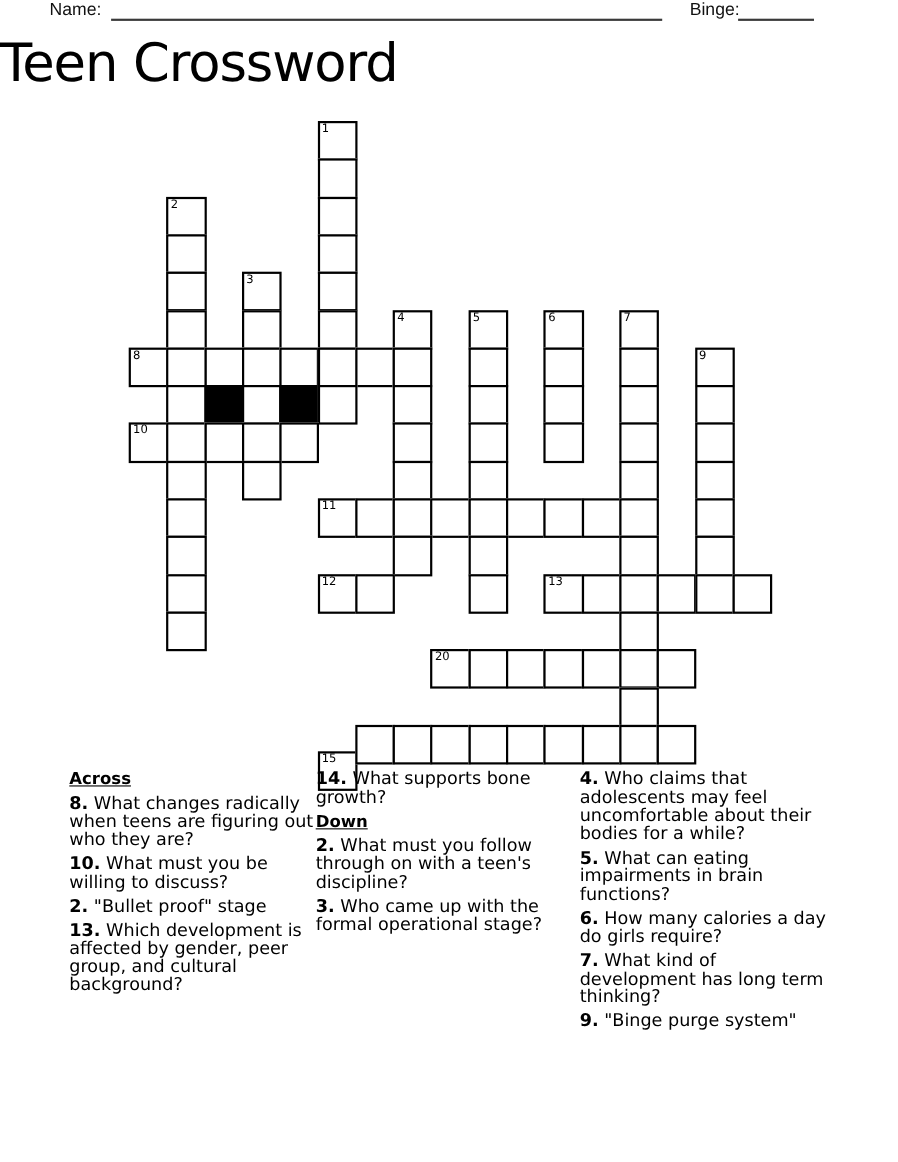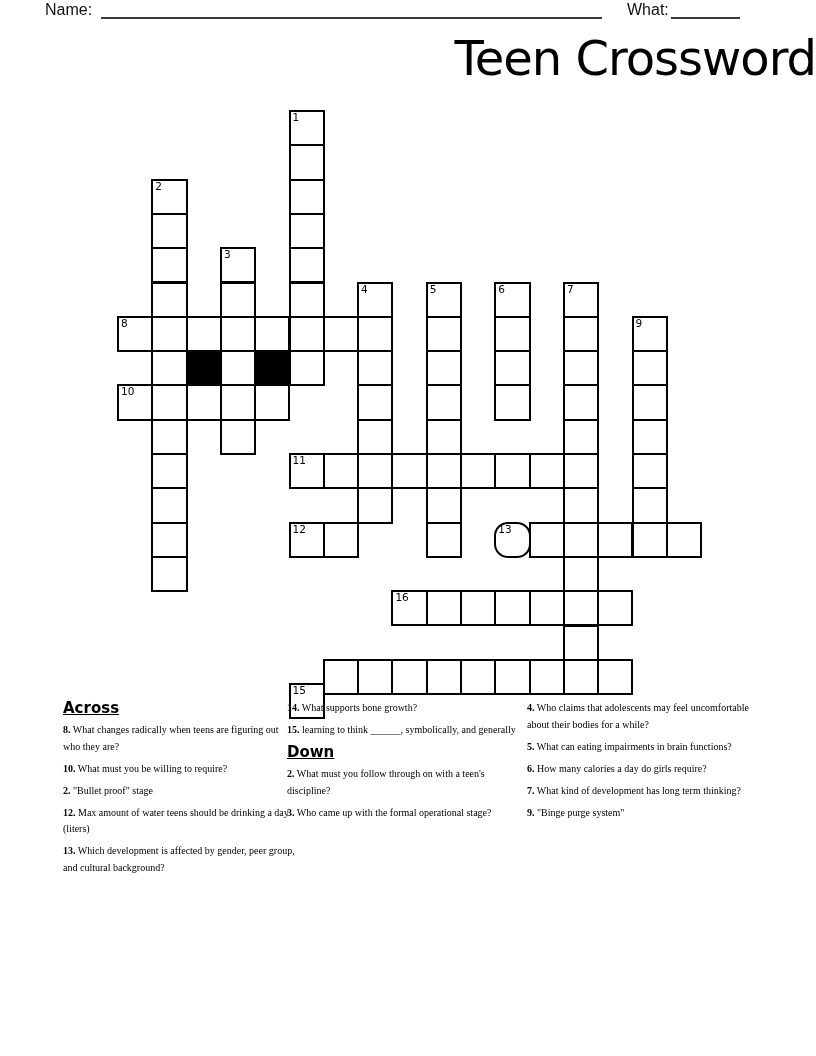--- a/index.html
+++ b/index.html
@@ -14,21 +14,21 @@
     position:absolute;font-family:"Liberation Sans",sans-serif;
     font-size:16px;line-height:18px;color:#111;
   }
   .writein{position:absolute;border-bottom:2px solid #3a3a3a;height:16px;}
   #name-label{left:45px;top:1px;}
   #name-line{left:101px;top:1px;width:501px;}
   #date-label{left:627px;top:1px;}
   #date-line{left:671px;top:1px;width:69px;}
   
   .title{
-    position:absolute;left:0;top:30px;width:816px;text-align:right;
+    position:absolute;left:0;top:30px;width:816px;text-align:left;
     font-size:48px;line-height:56px;font-weight:500;letter-spacing:-1px;
   }
   
   .grid{position:absolute;left:117px;top:110px;width:586px;height:586px;}
   .cell{
     position:absolute;width:36.3px;height:36.3px;box-sizing:border-box;
     border:2px solid #000;background:#fff;
   }
   .cell.black{background:#000;}
   .cell .num{
@@ -38,32 +38,32 @@
   
   .clues{position:absolute;left:0;top:700px;width:816px;}
   .clue-col{position:absolute;top:0;width:232px;}
   #clue-col-1{left:63px;}
   #clue-col-2{left:287px;}
   #clue-col-3{left:527px;}
   .clue-heading{
     font-size:15px;line-height:17px;font-weight:bold;
     text-decoration:underline;margin:0 0 5px 0;
   }
-  .clue{font-size:10px;line-height:16.5px;margin:0 0 5.5px 0;font-family:Liberation Serif, serif;}
+  .clue{font-size:16px;line-height:16.5px;margin:0 0 5.5px 0;}
   .clue .cnum{font-weight:bold;}
 </style>
 </head>
 <body>
 
 <div class="page">
 
   <span class="hdr-label" id="name-label">Name:</span>
   <div class="writein" id="name-line"></div>
 
-  <span class="hdr-label" id="date-label">What:</span>
+  <span class="hdr-label" id="date-label">Binge:</span>
   <div class="writein" id="date-line"></div>
 
   <div class="title">Teen Crossword</div>
 
   <div class="grid" id="grid">
       <div class="cell" style="left: 171.5px; top: 0px;">
         <span class="num">1</span>
       </div>
       <div class="cell" style="left: 171.5px; top: 34.3px;"></div>
       <div class="cell" style="left: 34.3px; top: 68.6px;">
@@ -153,32 +153,32 @@
       <div class="cell" style="left: 240.1px; top: 377.3px;"></div>
       <div class="cell" style="left: 308.7px; top: 377.3px;"></div>
       <div class="cell" style="left: 445.9px; top: 377.3px;"></div>
       <div class="cell" style="left: 514.5px; top: 377.3px;"></div>
       <div class="cell" style="left: 34.3px; top: 411.6px;"></div>
       <div class="cell" style="left: 171.5px; top: 411.6px;">
         <span class="num">12</span>
       </div>
       <div class="cell" style="left: 205.8px; top: 411.6px;"></div>
       <div class="cell" style="left: 308.7px; top: 411.6px;"></div>
-      <div class="cell" style="left: 377.3px; top: 411.6px; border-radius: 14px;">
+      <div class="cell" style="left: 377.3px; top: 411.6px;">
         <span class="num">13</span>
       </div>
       <div class="cell" style="left: 411.6px; top: 411.6px;"></div>
       <div class="cell" style="left: 445.9px; top: 411.6px;"></div>
       <div class="cell" style="left: 480.2px; top: 411.6px;"></div>
       <div class="cell" style="left: 514.5px; top: 411.6px;"></div>
       <div class="cell" style="left: 548.8px; top: 411.6px;"></div>
       <div class="cell" style="left: 34.3px; top: 445.9px;"></div>
       <div class="cell" style="left: 445.9px; top: 445.9px;"></div>
       <div class="cell" style="left: 274.4px; top: 480.2px;">
-        <span class="num">16</span>
+        <span class="num">20</span>
       </div>
       <div class="cell" style="left: 308.7px; top: 480.2px;"></div>
       <div class="cell" style="left: 343px; top: 480.2px;"></div>
       <div class="cell" style="left: 377.3px; top: 480.2px;"></div>
       <div class="cell" style="left: 411.6px; top: 480.2px;"></div>
       <div class="cell" style="left: 445.9px; top: 480.2px;"></div>
       <div class="cell" style="left: 480.2px; top: 480.2px;"></div>
       <div class="cell" style="left: 445.9px; top: 514.5px;"></div>
       <div class="cell" style="left: 171.5px; top: 573px;">
         <span class="num">15</span>
@@ -192,30 +192,28 @@
       <div class="cell" style="left: 411.6px; top: 548.8px;"></div>
       <div class="cell" style="left: 445.9px; top: 548.8px;"></div>
       <div class="cell" style="left: 480.2px; top: 548.8px;"></div>
     </div>
 
   <div class="clues">
     <div class="clue-col" id="clue-col-1">
       <div class="clue-heading">Across</div>
       <div id="across-list-1">
           <div class="clue"><span class="cnum">8.</span><span class="ctext"> What changes radically when teens are figuring out who they are?</span></div>
-          <div class="clue"><span class="cnum">10.</span><span class="ctext"> What must you be willing to require?</span></div>
+          <div class="clue"><span class="cnum">10.</span><span class="ctext"> What must you be willing to discuss?</span></div>
           <div class="clue"><span class="cnum">2.</span><span class="ctext"> "Bullet proof" stage</span></div>
-          <div class="clue"><span class="cnum">12.</span><span class="ctext"> Max amount of water teens should be drinking a day (liters)</span></div>
           <div class="clue"><span class="cnum">13.</span><span class="ctext"> Which development is affected by gender, peer group, and cultural background?</span></div>
         </div>
     </div>
     <div class="clue-col" id="clue-col-2">
       <div id="across-list-2">
           <div class="clue"><span class="cnum">14.</span><span class="ctext"> What supports bone growth?</span></div>
-          <div class="clue"><span class="cnum">15.</span><span class="ctext"> learning to think ______, symbolically, and generally</span></div>
         </div>
       <div class="clue-heading">Down</div>
       <div id="down-list-1">
           <div class="clue"><span class="cnum">2.</span><span class="ctext"> What must you follow through on with a teen's discipline?</span></div>
           <div class="clue"><span class="cnum">3.</span><span class="ctext"> Who came up with the formal operational stage?</span></div>
         </div>
     </div>
     <div class="clue-col" id="clue-col-3">
       <div id="down-list-2">
           <div class="clue"><span class="cnum">4.</span><span class="ctext"> Who claims that adolescents may feel uncomfortable about their bodies for a while?</span></div>

